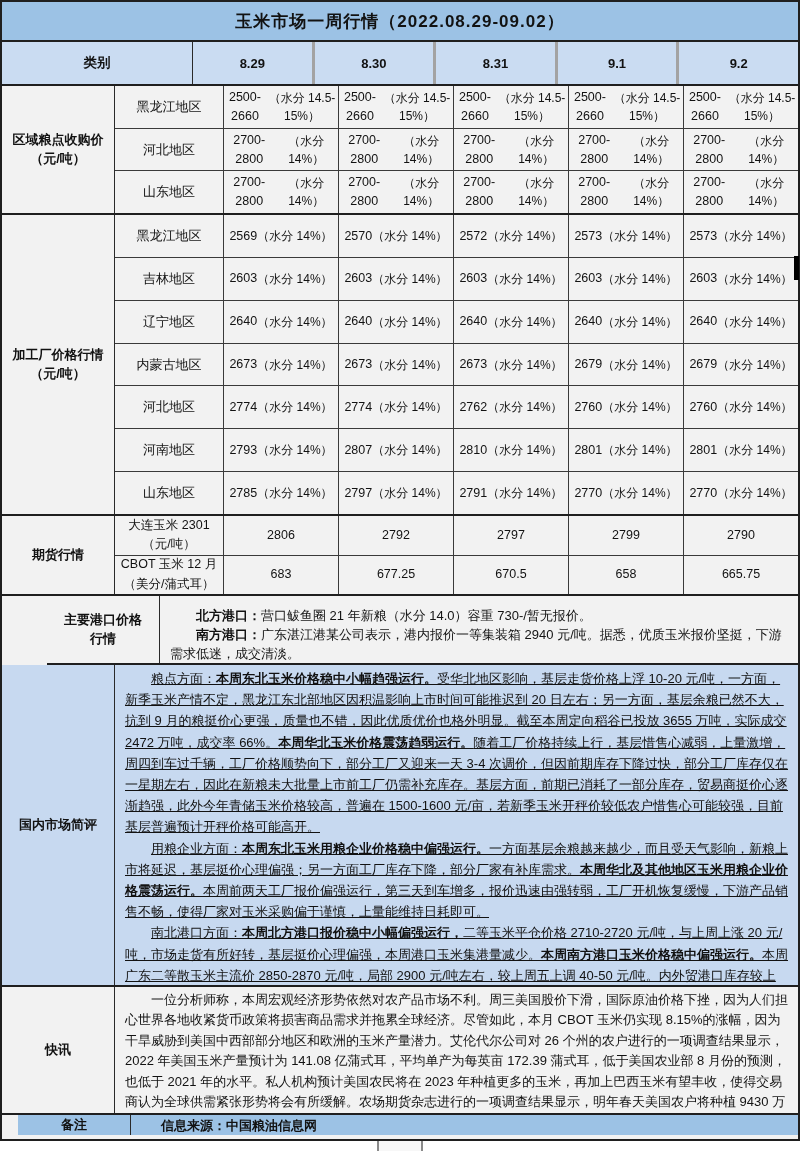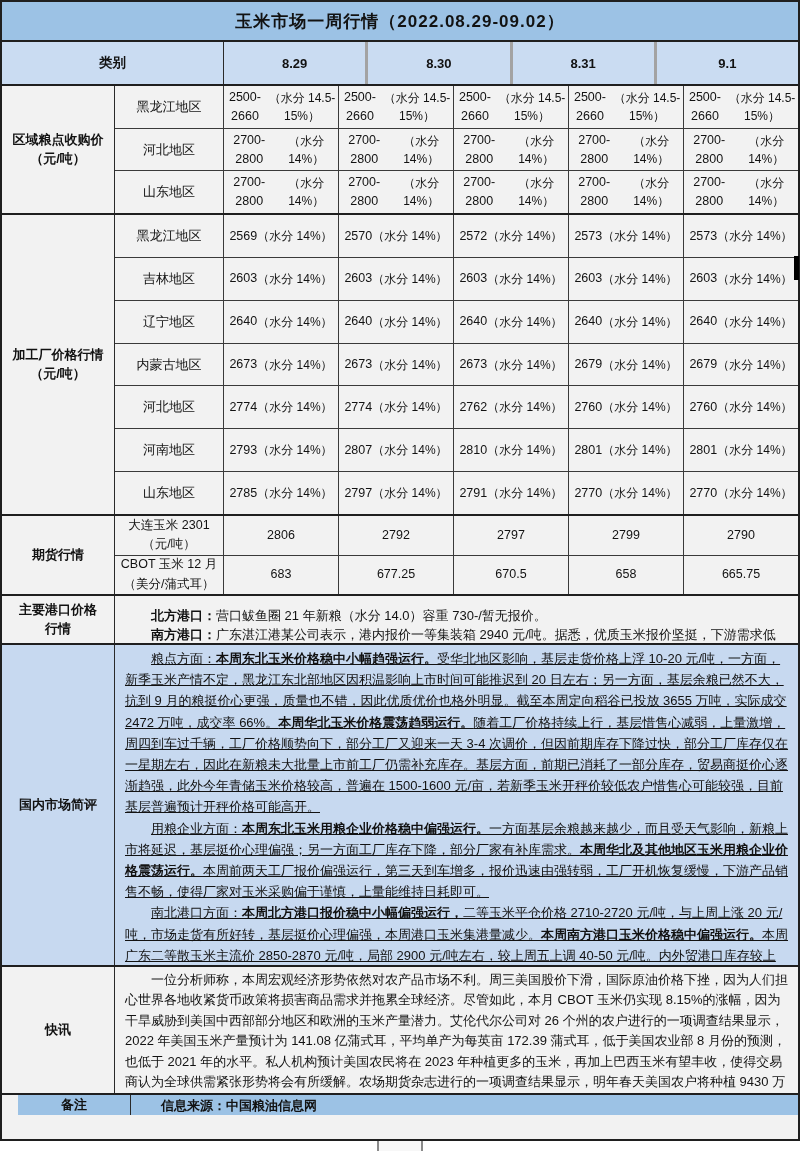--- a/index.html
+++ b/index.html
@@ -21,21 +21,21 @@
     display:flex;align-items:center;justify-content:center;
     font-weight:bold;font-size:17px;letter-spacing:1px;
   }
   .header-row{
     height:44px;flex:0 0 44px;box-sizing:border-box;
     background:var(--header-bg,#cadcf2);
     border-bottom:2px solid #1f1f1f;
     display:flex;
   }
   .h-cat{
-    width:222px;box-sizing:border-box;border-right:1px solid #2a2a2a;
+    width:191px;box-sizing:border-box;border-right:1px solid #2a2a2a;
     display:flex;align-items:center;justify-content:center;
     font-weight:bold;font-size:13.5px;
   }
   .h-date{
     flex:1;box-sizing:border-box;border-right:3px solid #a3a3a3;
     display:flex;align-items:center;justify-content:center;
     font-weight:bold;font-size:13px;
   }
   .h-date:last-child{border-right:none;}
   .sec{
@@ -69,21 +69,21 @@
   .data-cell .sub{font-size:12px;}
   .sec-content{
     flex:1;box-sizing:border-box;padding:3px 10px 2px 10px;
     font-size:13px;overflow:hidden;min-width:0;
   }
   .sec-content p{margin:0;text-indent:2em;}
   .b{font-weight:bold;}
   .sec-region{height:129px;flex:0 0 129px;}
   .sec-factory{height:301px;flex:0 0 301px;}
   .sec-futures{height:80px;flex:0 0 80px;}
-  .sec-ports{height:49px;flex:0 0 60px;}
+  .sec-ports{height:69px;flex:0 0 60px;margin-left:45px;}
   .sec-ports .sec-content{line-height:19px;padding-top:10px;}
   .sec-review{height:322px;flex:0 0 322px;background:var(--highlight-bg,#c7d9f0);}
   .sec-review .sec-content{line-height:21.2px;text-decoration:underline;}
   .sec-news{height:128px;flex:0 0 128px;}
   .sec-news .sec-content{line-height:20.4px;}
   .sec-note{height:20px;flex:0 0 36px;background:var(--note-bg,#9cc2e5);margin-left:16px;}
   .sec-note .sec-content{
     display:flex;align-items:center;padding-left:30px;font-weight:bold;font-size:13px;
   }
   .sec-note .sec-content p{text-indent:0;}
@@ -101,20 +101,21 @@
 
 <div class="sheet">
   <div class="title-row">玉米市场一周行情（2022.08.29-09.02）</div>
   <div class="header-row">
     <div class="h-cat">类别</div>
 
   <div class="h-date">8.29</div>
       <div class="h-date">8.30</div>
       <div class="h-date">8.31</div>
       <div class="h-date">9.1</div>
+      <div class="h-date">9.2</div>
     </div>
   <div id="table-body">
       <div class="sec sec-region">
         <div class="sec-label">
           <div class="label-line">区域粮点收购价</div>
           <div class="label-line">（元/吨）</div>
         </div>
         <div class="sec-body">
           <div class="grid-row">
             <div class="region-cell">黑龙江地区</div>

